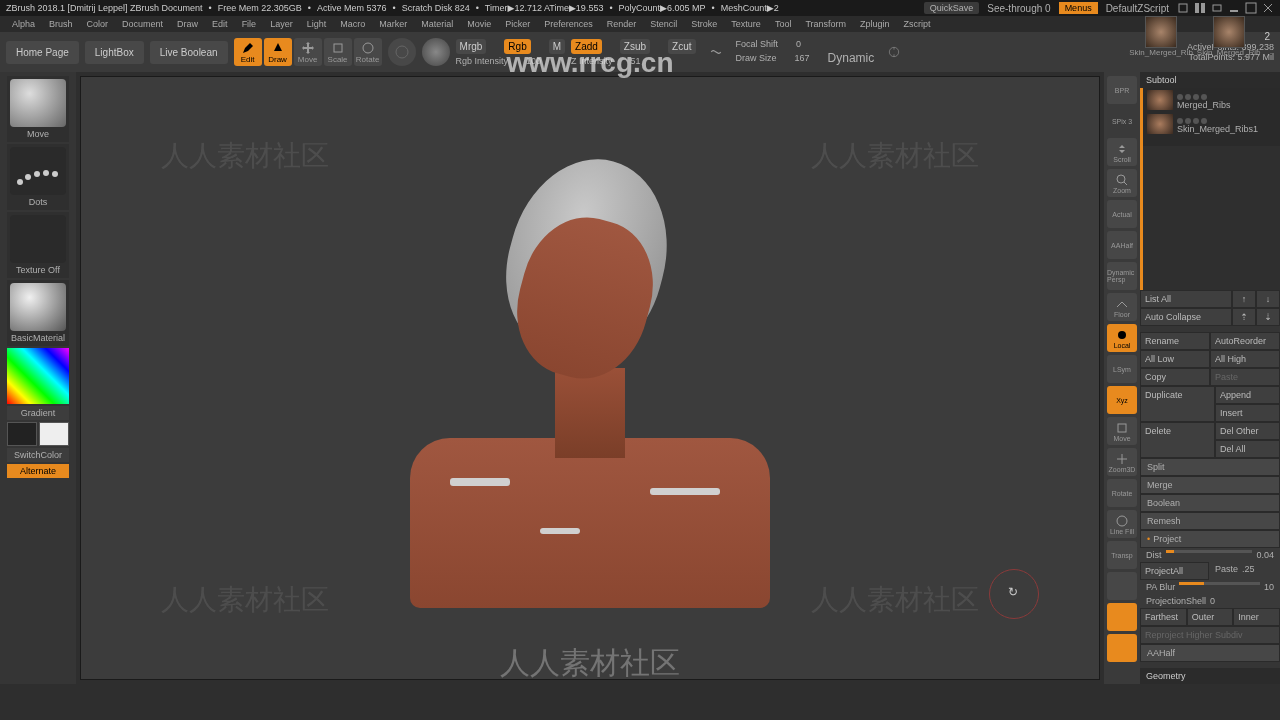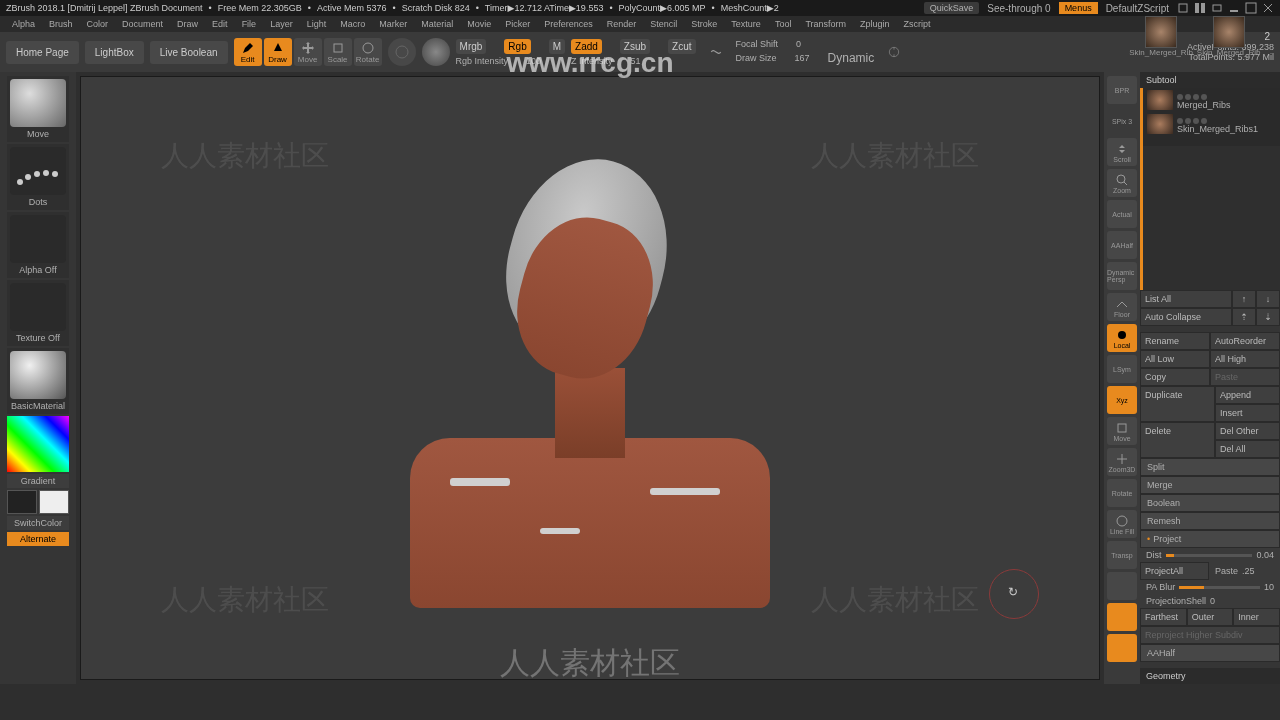--- a/index.html
+++ b/index.html
@@ -66,21 +66,21 @@
 .subtool-item { display:flex; align-items:flex-end; gap:4px; padding:2px 4px; }
 .subtool-item .th { width:26px; height:20px; background:radial-gradient(circle,#aa7c5e,#3a2a20); }
 .subtool-item .dots { display:flex; gap:2px; }
 .subtool-item .dots span { width:6px; height:6px; background:#555; border-radius:50%; }
 .rp-empty { height:150px; background:#2f2f2f; border-left:3px solid #e88a1e; }
 .rp-row { display:flex; }
 .rp-btn { flex:1; background:#3f3f3f; padding:3px 4px; border:1px solid #2a2a2a; color:#bbb; font-size:9px; }
 .rp-btn.dim { color:#666; }
 .rp-section { background:#474747; padding:3px 6px; border:1px solid #2a2a2a; }
 .rp-section.orange::before { content:"•"; color:#e88a1e; margin-right:3px; }
-.rp-slider { display:flex; align-items:center; gap:4px; padding:2px 6px; background:#3a3a3a; }
+.rp-slider { display:flex; gap:4px; padding:2px 6px; background:#3a3a3a; }
 .rp-slider .bar { flex:1; height:3px; background:#555; position:relative; }
 .rp-slider .bar span { position:absolute; height:100%; background:#e88a1e; }
 </style>
 </head>
 <body>
 
 <div class="topbar">
   <div class="stats">
     <span>ZBrush 2018.1 [Dmitrij Leppel]  ZBrush Document</span>
     <span>•</span>
@@ -275,24 +275,20 @@
             <circle cx="18" cy="30" r="3" fill="#ccc"></circle>
             <circle cx="27" cy="27" r="3" fill="#ccc"></circle>
             <circle cx="36" cy="26" r="3" fill="#ccc"></circle>
             <circle cx="45" cy="27" r="3" fill="#ccc"></circle>
           </svg>
     </div>
         <span class="lab">Dots</span>
       </div>
     <div class="lp-slot">
         <div class="sw grid"></div>
-        <span class="lab">Alpha Off</span>
-      </div>
-    <div class="lp-slot">
-        <div class="sw grid"></div>
         <span class="lab">Texture Off</span>
       </div>
     <div class="lp-slot">
         <div class="sw sphere"></div>
         <span class="lab">BasicMaterial</span>
       </div>
     <div class="color-pick"></div>
     <div class="lp-btn">Gradient</div>
     <div class="dual-sw">
         <div></div>

